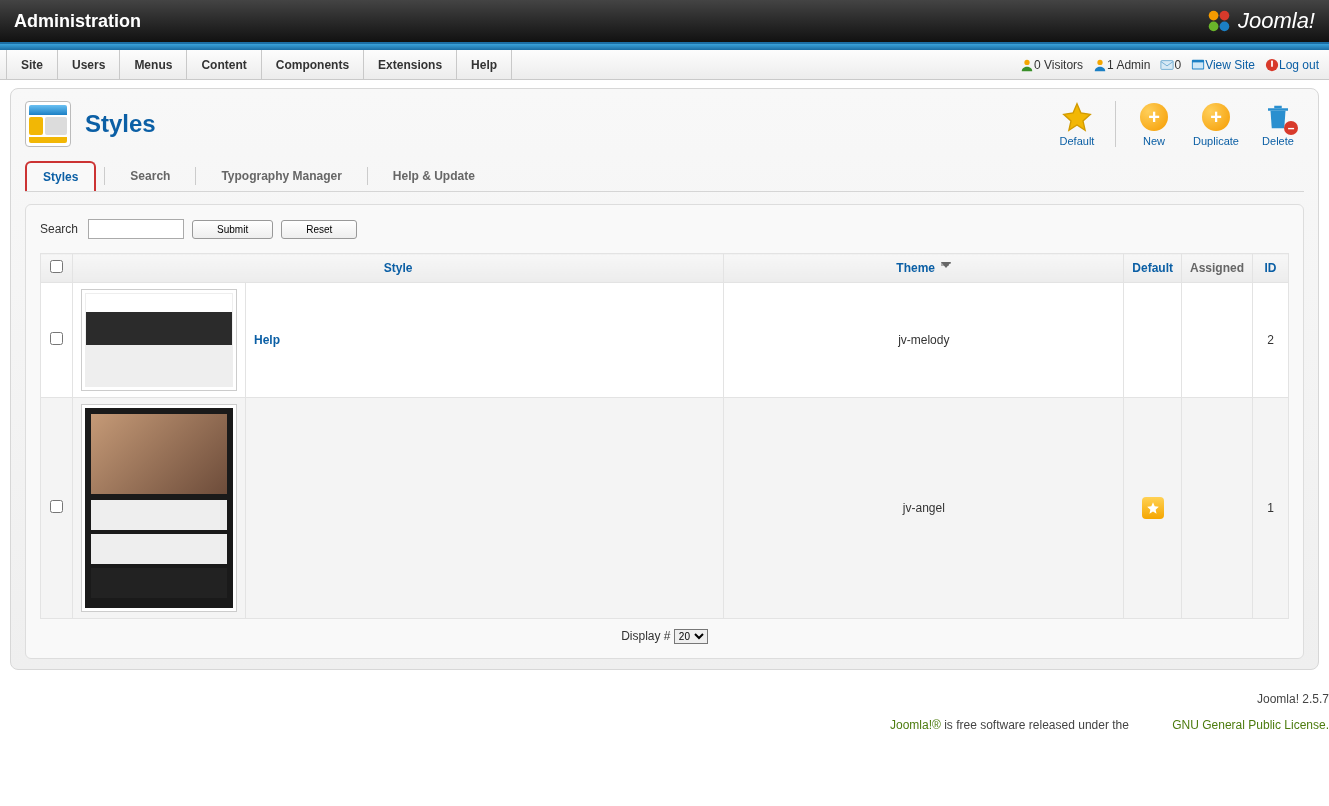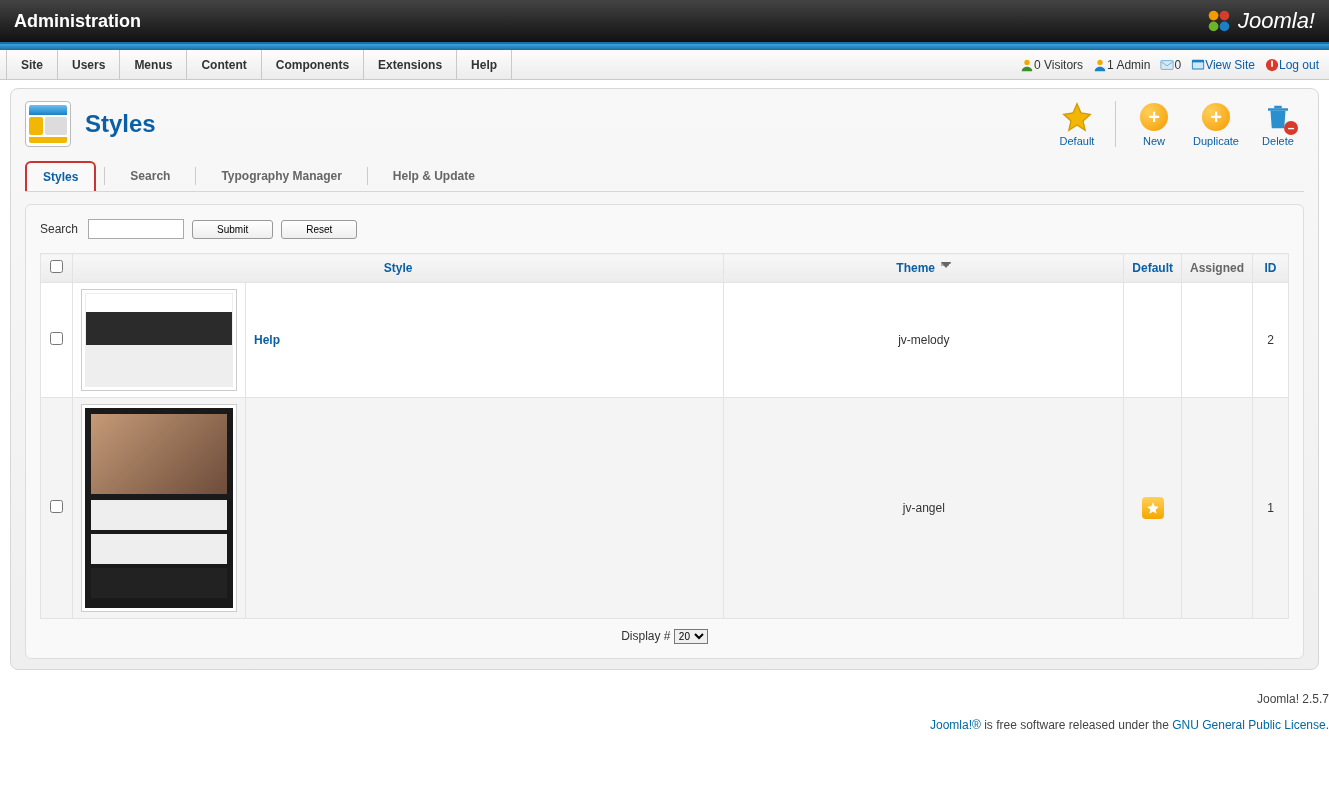--- a/index.html
+++ b/index.html
@@ -78,21 +78,21 @@
 .asg-col{width:70px;}
 .theme-col{width:400px;}
 .sort-ic{display:inline-block;vertical-align:middle;margin-left:3px;}
 .default-star{width:22px;height:22px;border-radius:4px;background:linear-gradient(to bottom,#ffd154,#f5a600);display:inline-flex;align-items:center;justify-content:center;}
 .default-star svg{fill:#fff;width:14px;height:14px;}
 
 .displayrow{text-align:center;padding:10px 0 0;}
 .displayrow select{border:1px solid #777;font-size:10px;}
 
 .footer{ text-align:right; padding:14px 0 20px; font-size:12px; color:#444;}
-.footer a{ color:#0369a1;}
+.footer a{ color:#4d7c0f;margin-left:40px;}
 .person-ic{width:14px;height:14px;}
 </style>
 </head>
 <body>
 
 <div class="topbar">
   <h1>Administration</h1>
   <div class="brand">
     <svg viewBox="0 0 48 48">
         <circle cx="14" cy="14" r="9" fill="#f59b00"></circle>

